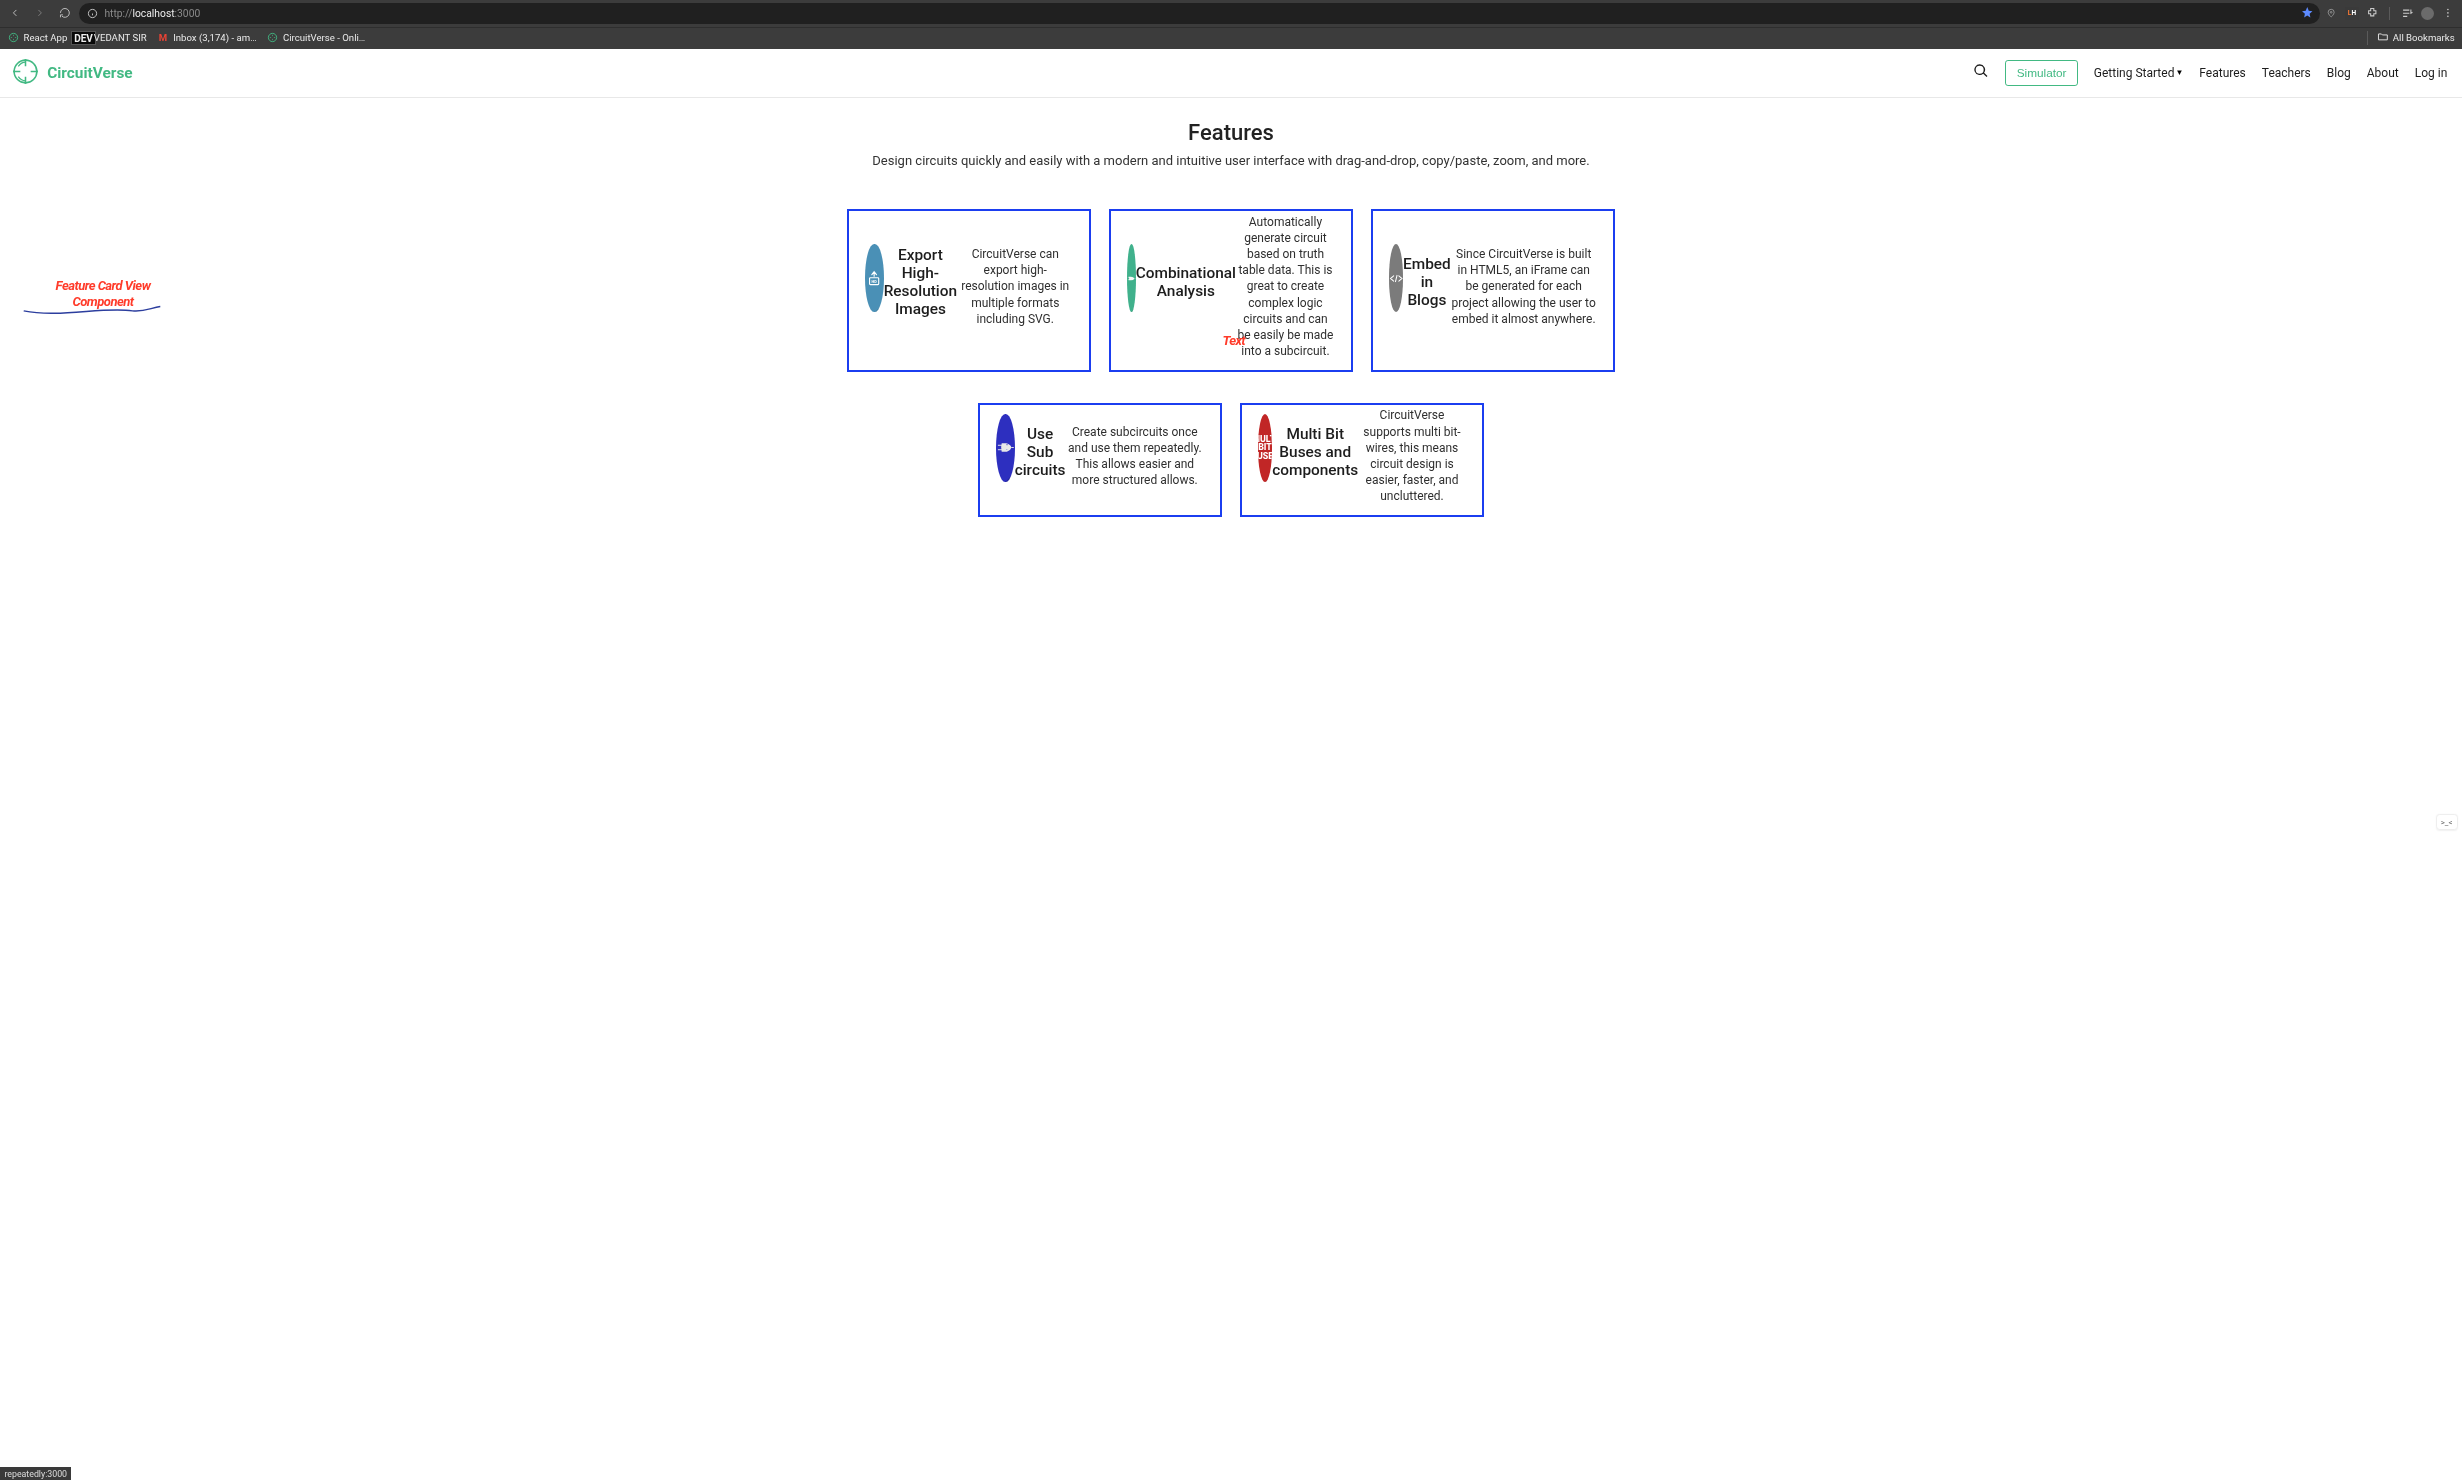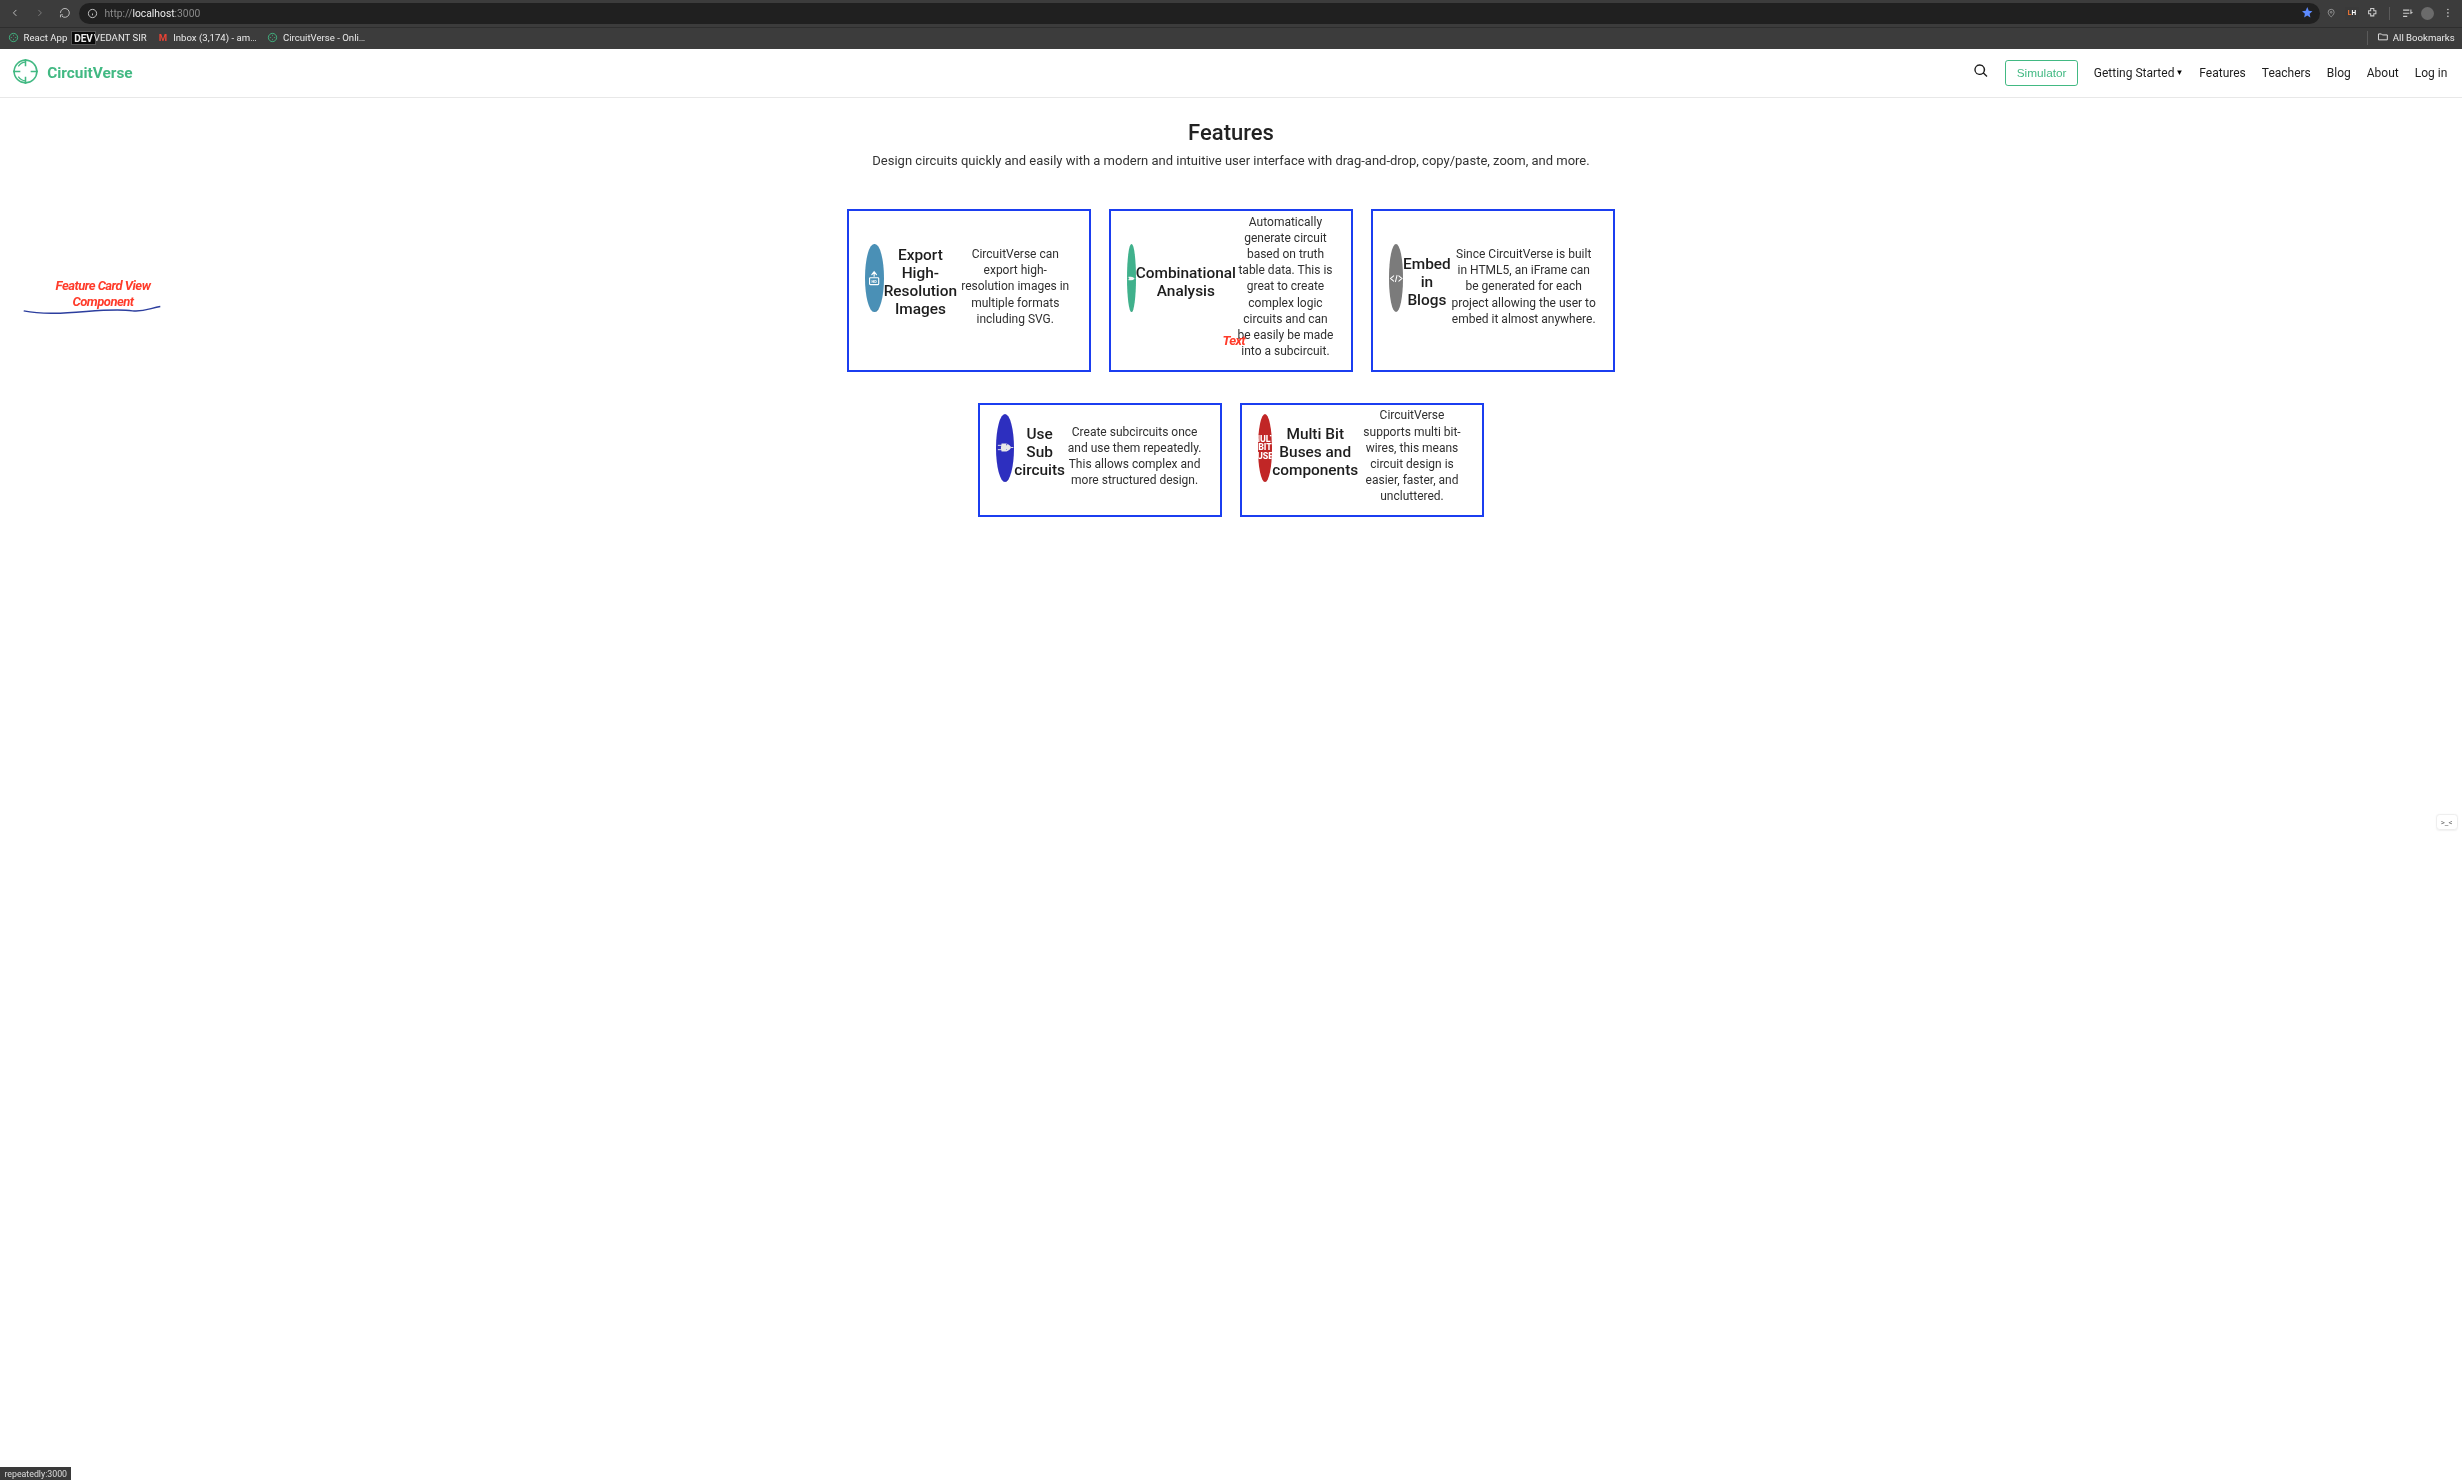--- a/index.html
+++ b/index.html
@@ -278,21 +278,21 @@
           <svg width="43" height="37" viewBox="0 0 58 50" style="z-index:2">
             <path d="M18 12 Q 14 25 18 38 L 34 38 Q 48 32 48 25 Q 48 18 34 12 Z" fill="#e8e8e8"></path>
             <line x1="6" y1="18" x2="19" y2="18" stroke="#e8e8e8" stroke-width="3"></line>
             <line x1="6" y1="32" x2="19" y2="32" stroke="#e8e8e8" stroke-width="3"></line>
             <line x1="48" y1="25" x2="56" y2="25" stroke="#e8e8e8" stroke-width="3"></line>
             <text x="32" y="20" fill="#2d2fbf" font-size="9" font-weight="800">+</text>
             <text x="32" y="35" fill="#2d2fbf" font-size="9" font-weight="800">-</text>
           </svg>
         </div>
         <div class="feature-title">Use Sub circuits</div>
-        <div class="feature-desc">Create subcircuits once and use them repeatedly. This allows complex and more structured design.</div>
+        <div class="feature-desc">Create subcircuits once and use them repeatedly. This allows easier and more structured allows.</div>
       </div>
 
       <div class="feature-card">
         <div class="feature-icon icon-multi">
           <div class="icon-shadow"></div>
           <div class="multi-txt">
             <span>MULTI</span><br>
             <span>BIT</span><br>
             <span>BUSES</span>
           </div>

